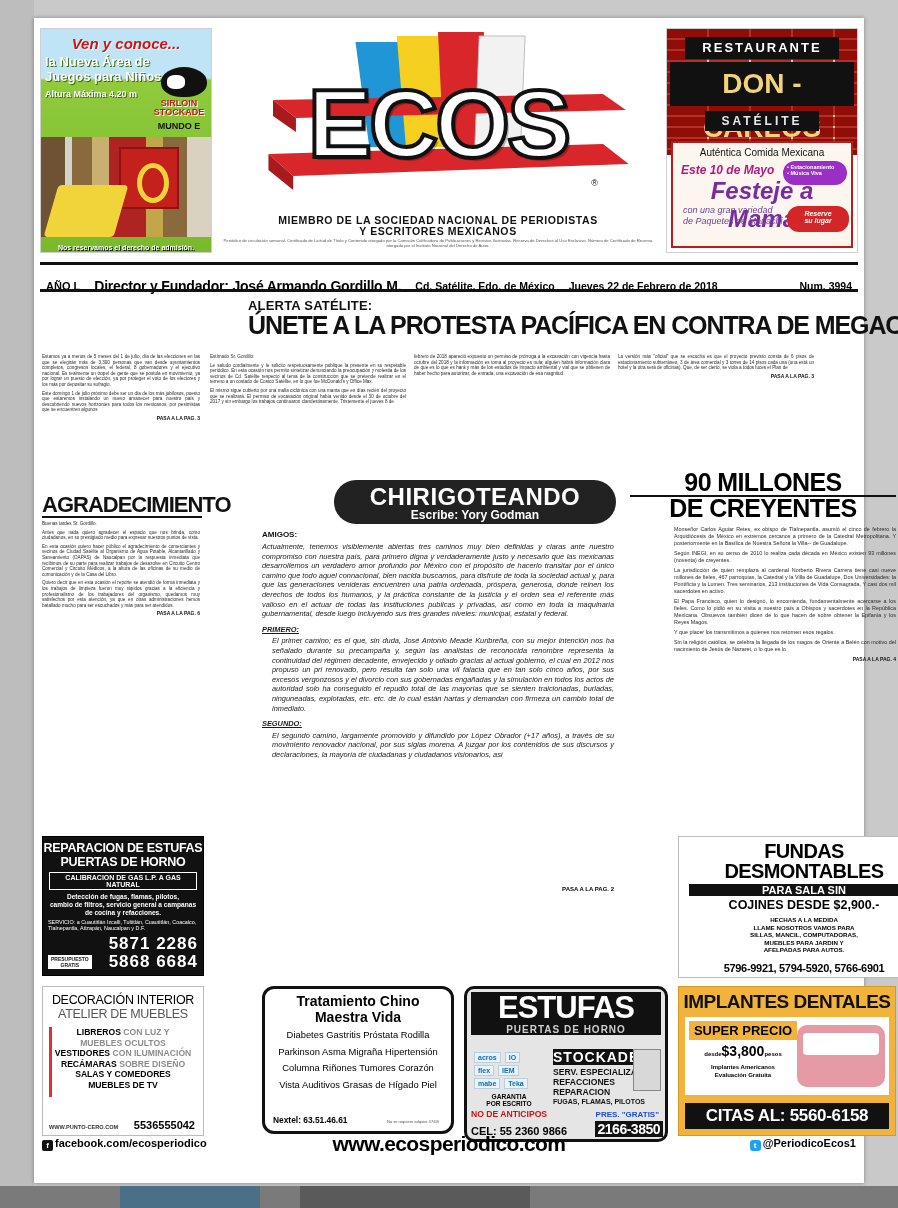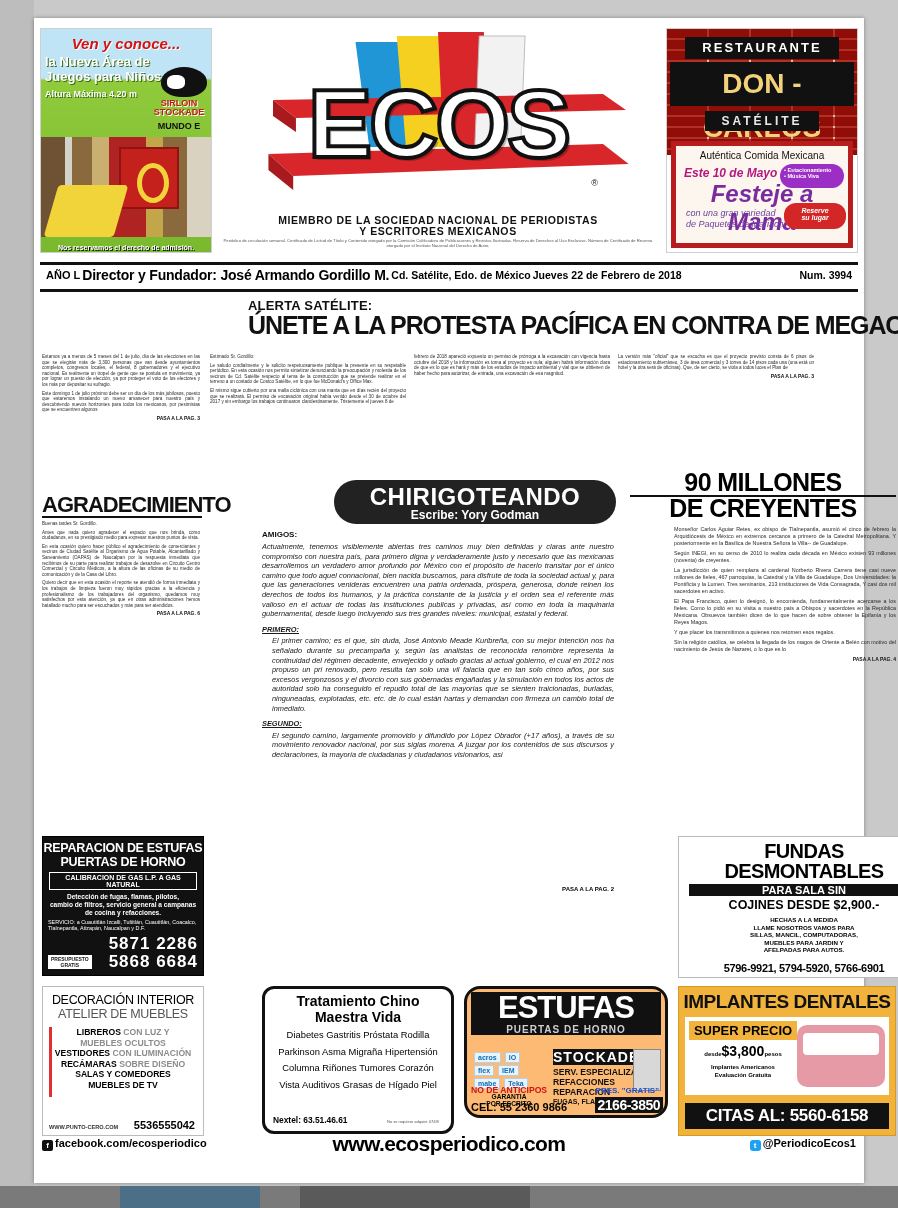--- a/index.html
+++ b/index.html
@@ -37,33 +37,33 @@
   .mh-tiny{position:absolute;left:0;right:0;top:210px;text-align:center;font-size:4.2px;line-height:5px;color:#555;}
   .regmark{position:absolute;right:60px;top:150px;font-size:9px;color:#111;}
 
   .ad-don{position:absolute;right:0;top:0;width:192px;height:225px;border:1px solid #cfcfcf;box-sizing:border-box;overflow:hidden;background:#fff;}
   .ad-don .brick{position:absolute;left:0;top:0;right:0;height:126px;background:
     repeating-linear-gradient(#c0392b 0 9px,#e8e0d4 9px 11px),
     repeating-linear-gradient(90deg,#c0392b 0 40px,#e8e0d4 40px 42px);background-blend-mode:multiply;}
   .ad-don .rest{position:absolute;left:18px;top:8px;right:18px;height:22px;background:#111;color:#fff;font-weight:bold;font-size:13px;text-align:center;line-height:22px;letter-spacing:2px;}
   .ad-don .dc{position:absolute;left:3px;top:33px;right:3px;height:44px;background:#111;color:#f3d37a;font-weight:bold;font-size:28px;text-align:center;line-height:44px;letter-spacing:0px;}
   .ad-don .sat{position:absolute;left:38px;top:82px;right:38px;height:20px;background:#111;color:#e8e8e8;font-weight:bold;font-size:12px;text-align:center;line-height:20px;letter-spacing:3px;}
-  .ad-don .white{position:absolute;left:4px;top:112px;right:4px;bottom:4px;background:#fdf6ef;border:5px solid #b91c1c;}
+  .ad-don .white{position:absolute;left:4px;top:112px;right:4px;bottom:4px;background:#fdf6ef;border:2px solid #b91c1c;}
   .ad-don .auth{position:absolute;left:0;right:0;top:4px;text-align:center;font-size:10px;color:#111;}
   .ad-don .mayo{position:absolute;left:8px;top:20px;color:#b5187f;font-style:italic;font-weight:bold;font-size:12px;}
   .ad-don .festeje{position:absolute;left:6px;top:34px;right:6px;text-align:center;color:#7a2c9e;font-style:italic;font-weight:bold;font-size:24px;}
   .ad-don .con{position:absolute;left:10px;top:62px;right:10px;color:#6b3fa0;font-style:italic;font-size:9px;line-height:11px;}
   .ad-don .pill{position:absolute;right:4px;top:18px;width:64px;height:24px;background:#9b2ec4;border-radius:12px;color:#fff;font-size:5.5px;padding:3px 4px;box-sizing:border-box;font-weight:bold;}
   .ad-don .reserva{position:absolute;right:2px;bottom:14px;width:62px;height:26px;background:#d32626;border-radius:12px;color:#fff;font-size:7px;font-weight:bold;text-align:center;padding-top:4px;box-sizing:border-box;font-style:italic;}
 
   
   .foliowrap{position:absolute;left:6px;top:244px;right:6px;height:30px;}
   .folio-rule-top{position:absolute;left:0;right:0;top:0;height:3px;background:#111;}
   .folio-rule-bot{position:absolute;left:0;right:0;bottom:0;height:3px;background:#111;}
-  .folio{position:absolute;left:0;right:0;top:3px;height:20px;display:flex;align-items:center;gap:2px;padding:0 6px;box-sizing:border-box;}
+  .folio{position:absolute;left:0;right:0;top:14px;height:20px;display:flex;align-items:center;gap:14px;padding:0 6px;box-sizing:border-box;}
   .folio .f-ano{font-size:11px;font-weight:bold;}
   .folio .f-dir{font-size:14px;font-weight:bold;letter-spacing:-.2px;}
   .folio .f-loc{font-size:10.5px;font-weight:bold;}
   .folio .f-date{font-size:10.5px;font-weight:bold;}
   .folio .f-num{font-size:10.5px;font-weight:bold;margin-left:auto;}
 
   
   .hl-row{position:absolute;left:6px;top:280px;right:6px;height:52px;}
   .hl-elec{position:absolute;left:0;top:4px;width:200px;font-size:34px;font-weight:bold;letter-spacing:-1.3px;line-height:36px;color:#111;}
   .hl-kicker{position:absolute;left:208px;top:0px;font-size:13px;font-weight:bold;letter-spacing:.2px;color:#111;}
@@ -122,21 +122,21 @@
   .ad-dec .tel{position:absolute;right:8px;bottom:4px;font-size:11px;font-weight:bold;}
 
   
   .ad-chino{position:absolute;left:228px;top:968px;width:192px;height:148px;background:#fff;border:3px solid #111;border-radius:12px;box-sizing:border-box;overflow:hidden;}
   .ad-chino .t1{text-align:center;font-size:14px;font-weight:bold;margin-top:4px;}
   .ad-chino .t2{text-align:center;font-size:14px;font-weight:bold;}
   .ad-chino .l{text-align:center;font-size:9.4px;line-height:13.5px;margin-top:3px;}
   .ad-chino .nex{position:absolute;left:8px;bottom:6px;font-size:8.4px;font-weight:bold;}
   .ad-chino .fine{position:absolute;right:6px;bottom:7px;font-size:4px;color:#555;width:58px;line-height:5px;}
 
-  .ad-est{position:absolute;left:430px;top:968px;width:204px;height:132px;background:#fdba74;border:3px solid #111;border-radius:16px;box-sizing:border-box;overflow:hidden;}
+  .ad-est{position:absolute;left:430px;top:968px;width:204px;height:156px;background:#e5e5e5;border:3px solid #111;border-radius:10px;box-sizing:border-box;overflow:hidden;}
   .ad-est .big{margin:3px 4px 0;background:#111;color:#fff;text-align:center;font-size:31px;font-weight:bold;line-height:32px;letter-spacing:-1px;}
   .ad-est .sub{margin:0 4px;background:#111;color:#cfcfcf;text-align:center;font-size:10px;font-weight:bold;letter-spacing:1px;}
   .ad-est .brands{position:absolute;left:5px;top:62px;width:72px;font-size:8px;}
   .ad-est .bq{display:inline-block;margin:1px 2px;padding:1px 3px;border:1px solid #b9cfe0;background:#eaf3fa;color:#0b6fb8;font-weight:bold;font-size:7px;}
   .ad-est .sate{position:absolute;left:86px;top:60px;width:86px;background:#111;color:#fff;text-align:center;font-size:14px;font-weight:bold;letter-spacing:1px;}
   .ad-est .svc{position:absolute;left:86px;top:78px;width:112px;font-size:8.6px;font-weight:bold;line-height:10px;color:#111;}
   .ad-est .gar{position:absolute;left:5px;top:104px;width:74px;text-align:center;font-size:6.6px;font-weight:bold;line-height:7.4px;}
   .ad-est .noant{position:absolute;left:4px;bottom:20px;font-size:8.6px;font-weight:bold;color:#d51010;}
   .ad-est .pres{position:absolute;right:6px;bottom:20px;font-size:8px;font-weight:bold;color:#1a4fd0;}
   .ad-est .cel{position:absolute;left:4px;bottom:2px;font-size:11px;font-weight:bold;}

